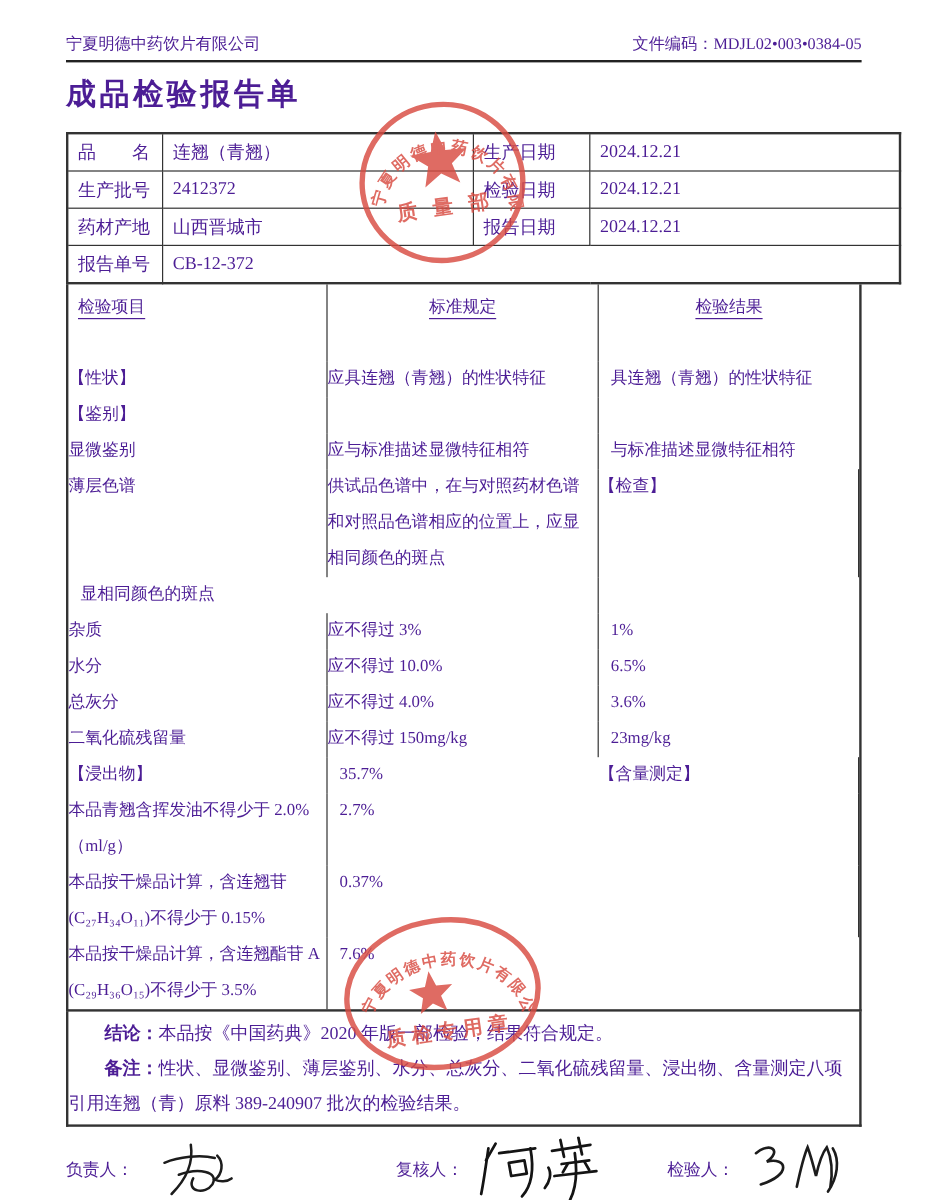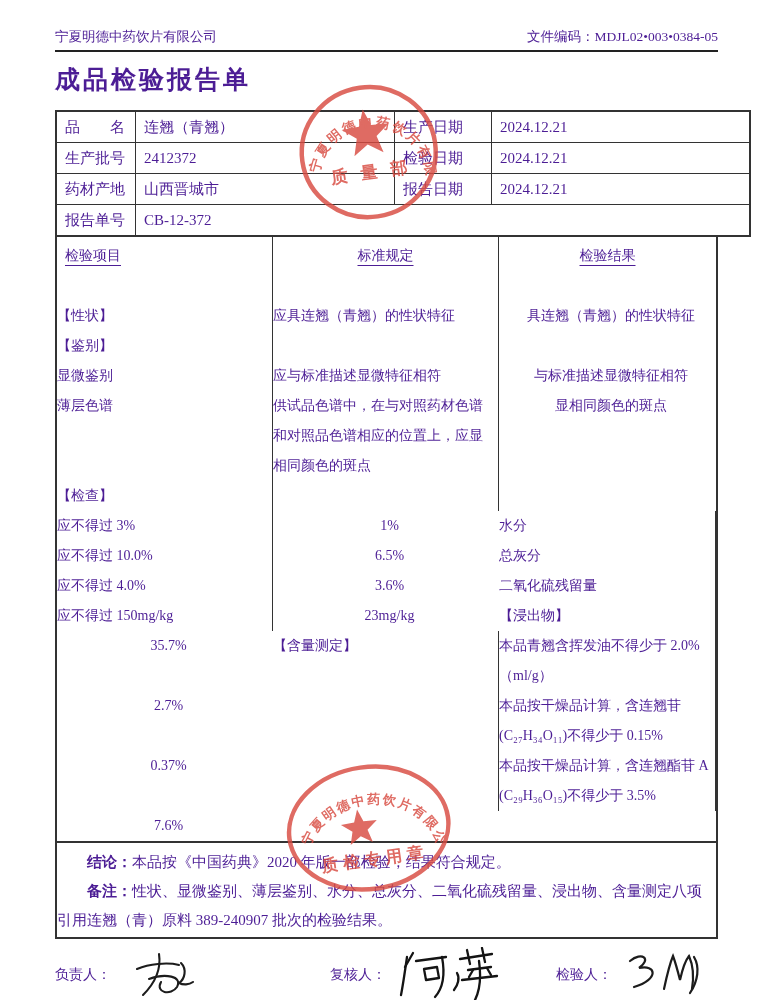--- a/index.html
+++ b/index.html
@@ -29,21 +29,21 @@
   .mtable{box-sizing:border-box;width:663px;display:grid;
     grid-template-columns:216px 226px 1fr;
     border-left:2px solid #333;border-right:2px solid #333;border-bottom:2px solid #333;
     font-size:14px;}
   .mh{height:64px;padding-top:10px;box-sizing:border-box;}
   .ctr{text-align:center;}
   .mh.c1{padding-left:8px;}
   .c1,.c2{border-right:1px solid #333;}
   .u{text-decoration:underline;text-underline-offset:5px;}
   .mc{line-height:30px;white-space:pre-line;padding-left:0;padding-right:3px;}
-  .mc.c3{padding-left:10px;text-align:center;}
+  .mc.c3{padding-left:10px;}
   
   .cbox{box-sizing:border-box;width:663px;border:2px solid #333;border-top:none;
     font-size:15px;padding:5px 7px 2px 0;}
   .cbox p{margin:0;line-height:29px;text-indent:2em;}
   .blb{font-weight:bold;}
   
   .footer{display:flex;align-items:center;margin-top:8px;font-size:14px;}
   .footer .lbl{white-space:nowrap;}
   .sig{flex:none;}
   
@@ -105,26 +105,27 @@
       <div class="mc c3"></div>
 
       <div class="mc c1">显微鉴别</div>
       <div class="mc c2">应与标准描述显微特征相符</div>
       <div class="mc c3">与标准描述显微特征相符</div>
 
       <div class="mc c1">薄层色谱</div>
       <div class="mc c2">供试品色谱中，在与对照药材色谱
 和对照品色谱相应的位置上，应显
 相同颜色的斑点</div>
+      <div class="mc c1">【检查】</div>
+
       <div class="mc c3">显相同颜色的斑点</div>
-
-      <div class="mc c1">【检查】</div>
       <div class="mc c2"></div>
       <div class="mc c3"></div>
 
+      <div class="mc c1">杂质</div>
       <div class="mc c2">应不得过 3%</div>
       <div class="mc c3">1%</div>
 
       <div class="mc c1">水分</div>
       <div class="mc c2">应不得过 10.0%</div>
       <div class="mc c3">6.5%</div>
 
       <div class="mc c1">总灰分</div>
       <div class="mc c2">应不得过 4.0%</div>
       <div class="mc c3">3.6%</div>

